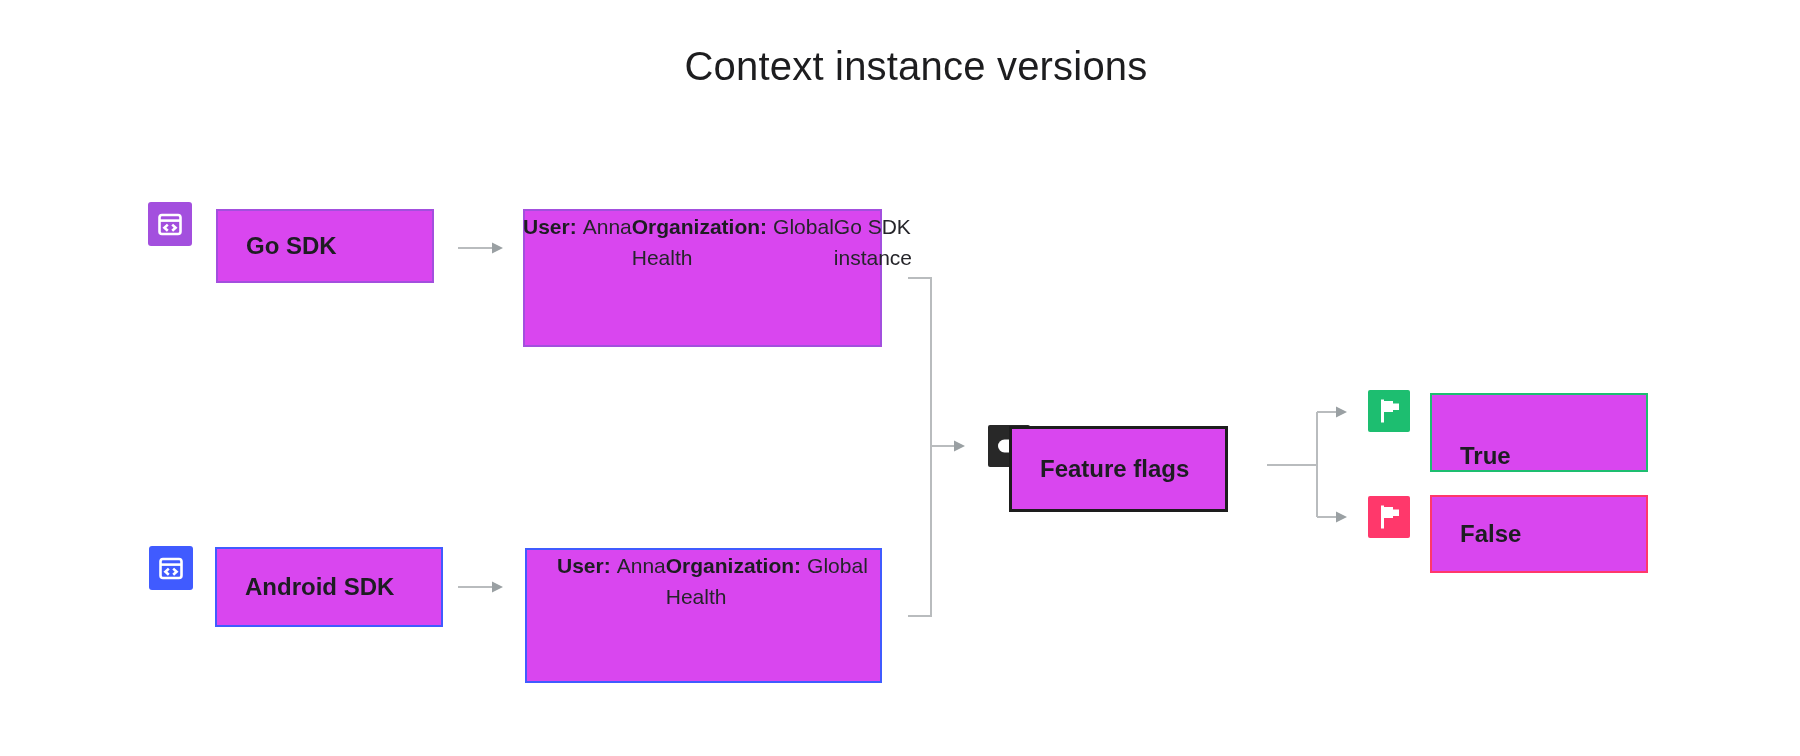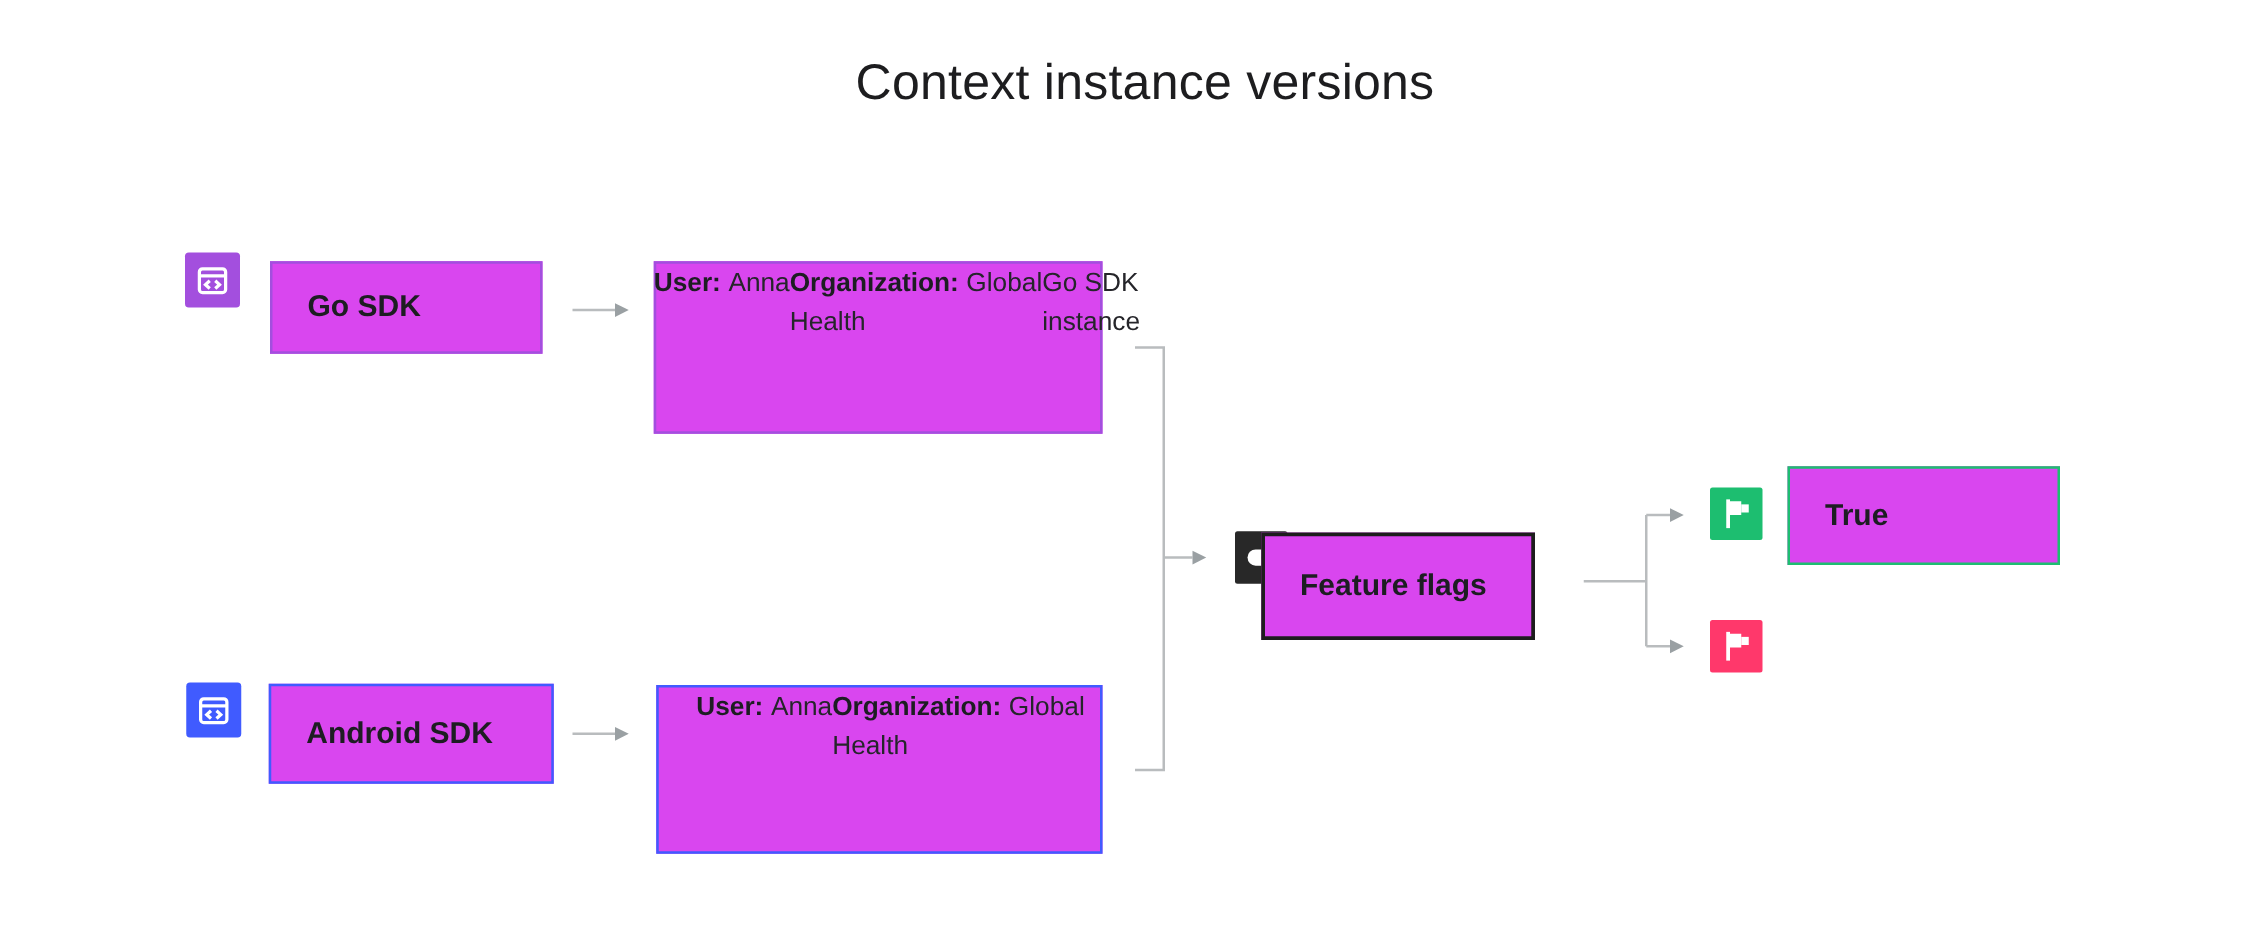--- a/index.html
+++ b/index.html
@@ -47,21 +47,21 @@
   #android-icon{left:149px; top:546px; width:44px; height:44px; background:var(--blue);}
   #android-box{left:215px; top:547px; width:228px; height:80px; border-color:var(--blue);}
   #android-instance{left:525px; top:548px; width:357px; height:135px; border-color:var(--blue);}
 
   
   #feature-flags-icon{left:988px; top:425px; width:42px; height:42px; background:var(--dark); border-radius:2px;}
   #feature-flags-box{left:1009px; top:426px; width:219px; height:86px; border-width:3px; border-color:#1d1d1d;}
 
   
   #true-icon{left:1368px; top:390px; width:42px; height:42px; background:var(--green); border-radius:2px;}
-  #true-box{left:1430px; top:373px; width:218px; height:79px; border-color:var(--green);}
+  #true-box{left:1430px; top:393px; width:218px; height:79px; border-color:var(--green);align-items:flex-end;}
   #false-icon{left:1368px; top:496px; width:42px; height:42px; background:var(--pink); border-radius:2px;}
   #false-box{left:1430px; top:495px; width:218px; height:78px; border-color:var(--pink);}
 
   
   #connector-layer{position:absolute; left:0; top:0; width:1800px; height:756px; pointer-events:none;}
   .conn{stroke:var(--connector); stroke-width:2; fill:none;}
   .conn-arrowhead{fill:var(--arrowhead); stroke:none;}
   .glyph-stroke{stroke:#ffffff; fill:none; stroke-width:2.6;}
   .glyph-fill{fill:#ffffff; stroke:none;}
   .toggle-knob{fill:var(--dark); stroke:none;}
@@ -157,14 +157,17 @@
     <span>True</span>
   </div>
 
   <div class="icon-tile" id="false-icon">
     <svg viewBox="0 0 42 42" xmlns="http://www.w3.org/2000/svg">
       <rect class="glyph-fill" x="13" y="9.5" width="3" height="23"></rect>
       <rect class="glyph-fill" x="16" y="11" width="9" height="11"></rect>
       <rect class="glyph-fill" x="25" y="13.5" width="6" height="6.5"></rect>
     </svg>
   </div>
+  <div class="node label-box" id="false-box">
+    <span>False</span>
+  </div>
 
 </div>
 
 </body></html>

